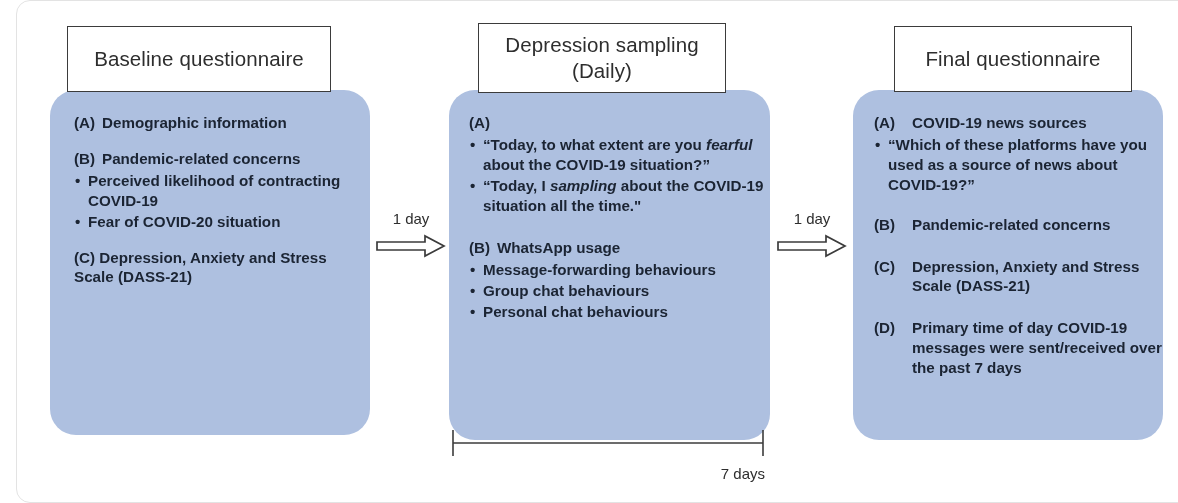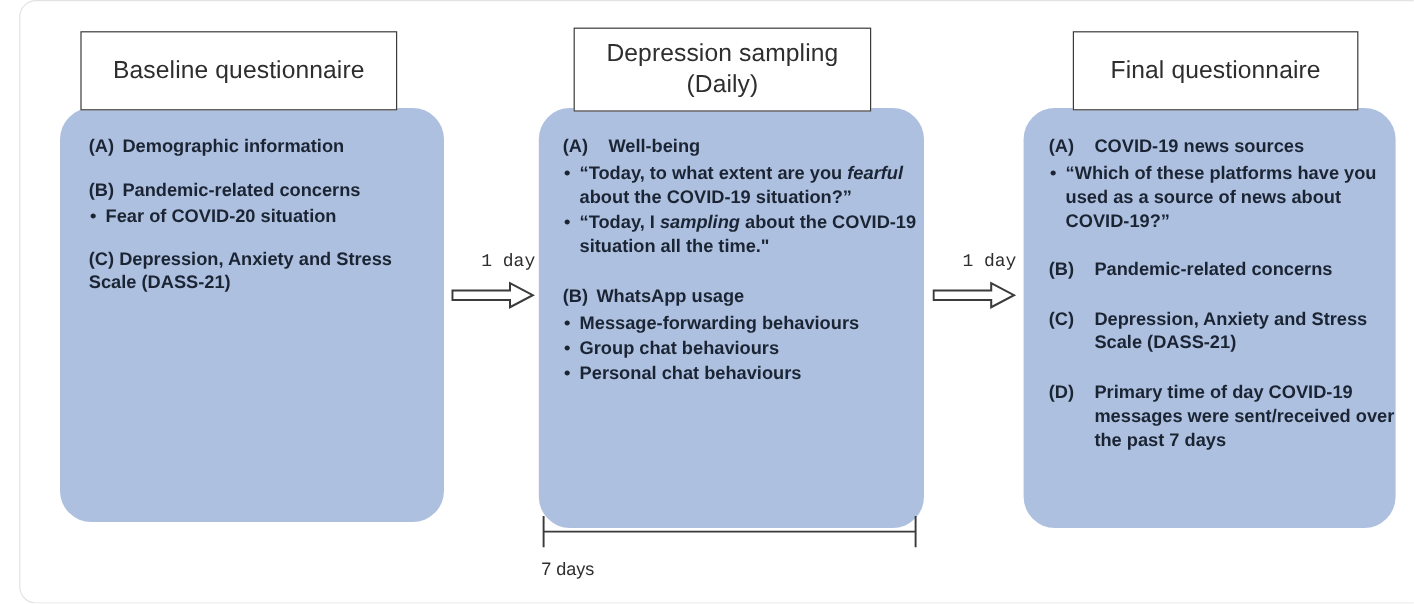--- a/index.html
+++ b/index.html
@@ -112,41 +112,40 @@
 
   .bold-bullets li { font-weight: bold; }
   em.ital { font-style: italic; }
 
   
   .connector { position: absolute; }
   .conn-1 { left: 359px; top: 210px; width: 70px; }
   .conn-2 { left: 760px; top: 210px; width: 70px; }
 
   .conn-label {
+    text-align: center;
+    color: #2e2e2e;
+    font-size: 15px;
+    line-height: 1;
+    margin-bottom: 8px;
+  }
+  .conn-arrow { display: block; }
+
+  
+  .bracket {
+    position: absolute;
+    left: 434px;
+    top: 428px;
+    width: 314px;
+  }
+  .bracket-label {
     text-align: right;
     color: #2e2e2e;
     font-size: 15px;
     line-height: 1;
-    margin-bottom: 8px;
-    font-family: Liberation Mono, monospace;
-  }
-  .conn-arrow { display: block; }
-
-  
-  .bracket {
-    position: absolute;
-    left: 434px;
-    top: 428px;
-    width: 314px;
-  }
-  .bracket-label {
-    text-align: left;
-    color: #2e2e2e;
-    font-size: 15px;
-    line-height: 1;
     margin-top: 5px;
   }
 </style>
 </head>
 <body>
 
 <div class="figure">
 
   <div class="panel panel-1"></div>
 
@@ -162,20 +161,21 @@
         <span class="label">Demographic information</span>
       </div>
     </div>
 
     <div class="group">
       <div class="heading">
         <span class="tag narrow">(B)</span>
         <span class="label">Pandemic-related concerns</span>
       </div>
       <ul class="bullets bullets-1">
+        <li>Perceived likelihood of contracting COVID-19</li>
         <li>Fear of COVID-20 situation</li>
       </ul>
     </div>
 
     <div class="group">
       <div class="heading-block">
         <span>(C)</span>
         <span>Depression, Anxiety and Stress Scale (DASS-21)</span>
       </div>
     </div>
@@ -196,21 +196,20 @@
       <span>Depression sampling</span><br>
       <span>(Daily)</span>
     </span>
   </div>
 
   <div class="body body-2">
 
     <div class="group">
       <div class="heading">
         <span class="tag wide">(A)</span>
-        <span class="label">Well-being</span>
       </div>
       <ul class="bullets bullets-2">
         <li>“Today, to what extent are you <em class="ital">fearful</em> about the COVID-19 situation?”</li>
         <li>“Today, I <em class="ital">sampling</em> about the COVID-19 situation all the time."</li>
       </ul>
     </div>
 
     <div class="group" style="margin-top:22px;">
       <div class="heading">
         <span class="tag narrow">(B)</span>

